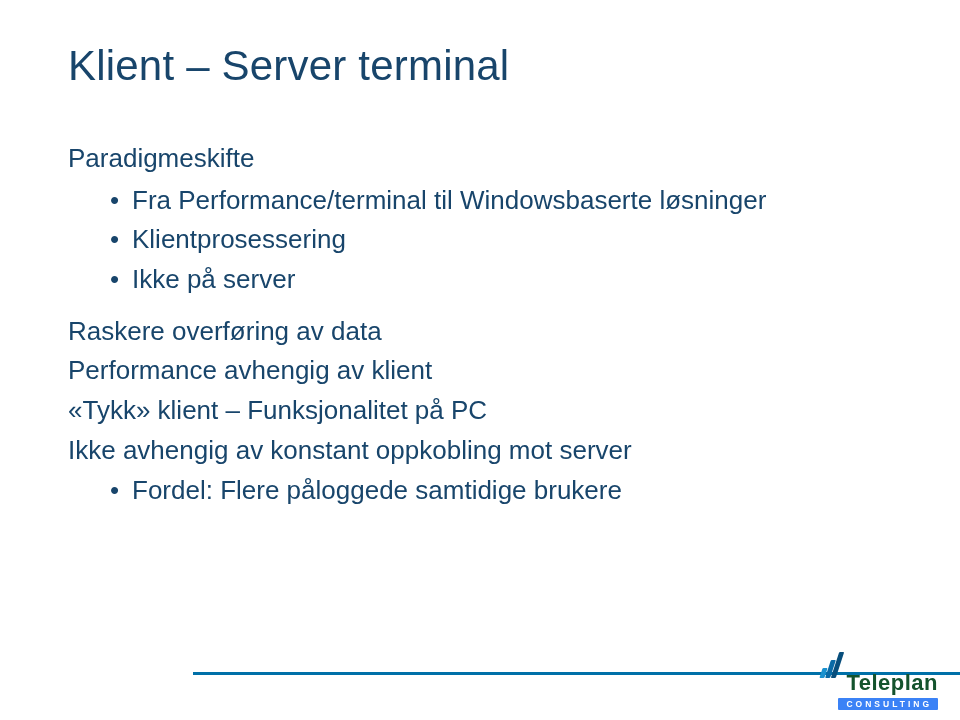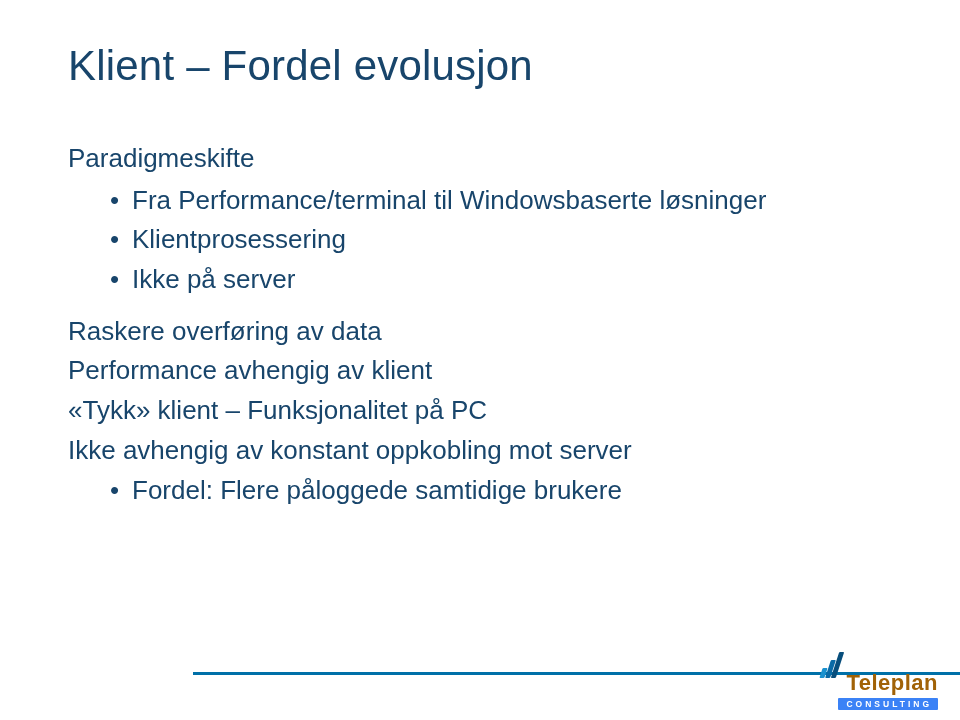--- a/index.html
+++ b/index.html
@@ -116,40 +116,40 @@
     width: 5px;
     border-radius: 1px;
   }
   .logo-mark .b1 { height: 10px; background: #1a91cf; transform: skewX(-18deg); }
   .logo-mark .b2 { height: 18px; background: #0a6aa6; transform: skewX(-18deg); }
   .logo-mark .b3 { height: 26px; background: #084e7c; transform: skewX(-18deg); }
   .logo-name {
     font-family: Arial, sans-serif;
     font-weight: 700;
     font-size: 22px;
-    color: #a16207;
+    color: #14532d;
     letter-spacing: 0.5px;
     margin-top: 36px;
   }
   .logo-consulting {
     background: #3b82f6;
     color: #fff;
     font-size: 8.5px;
     letter-spacing: 3px;
     padding: 1px 6px 1px 8px;
     border-radius: 1px;
     font-weight: 600;
   }
 </style>
 </head>
 <body>
 
 <div class="slide">
 
-  <h1 class="title">Klient – Fordel evolusjon</h1>
+  <h1 class="title">Klient – Server terminal</h1>
 
   <div class="content">
 
     <div class="sub-heading">Paradigmeskifte</div>
 
     <ul class="bullets">
       <li>Fra Performance/terminal til Windowsbaserte løsninger</li>
       <li>Klientprosessering</li>
       <li>Ikke på server</li>
     </ul>

